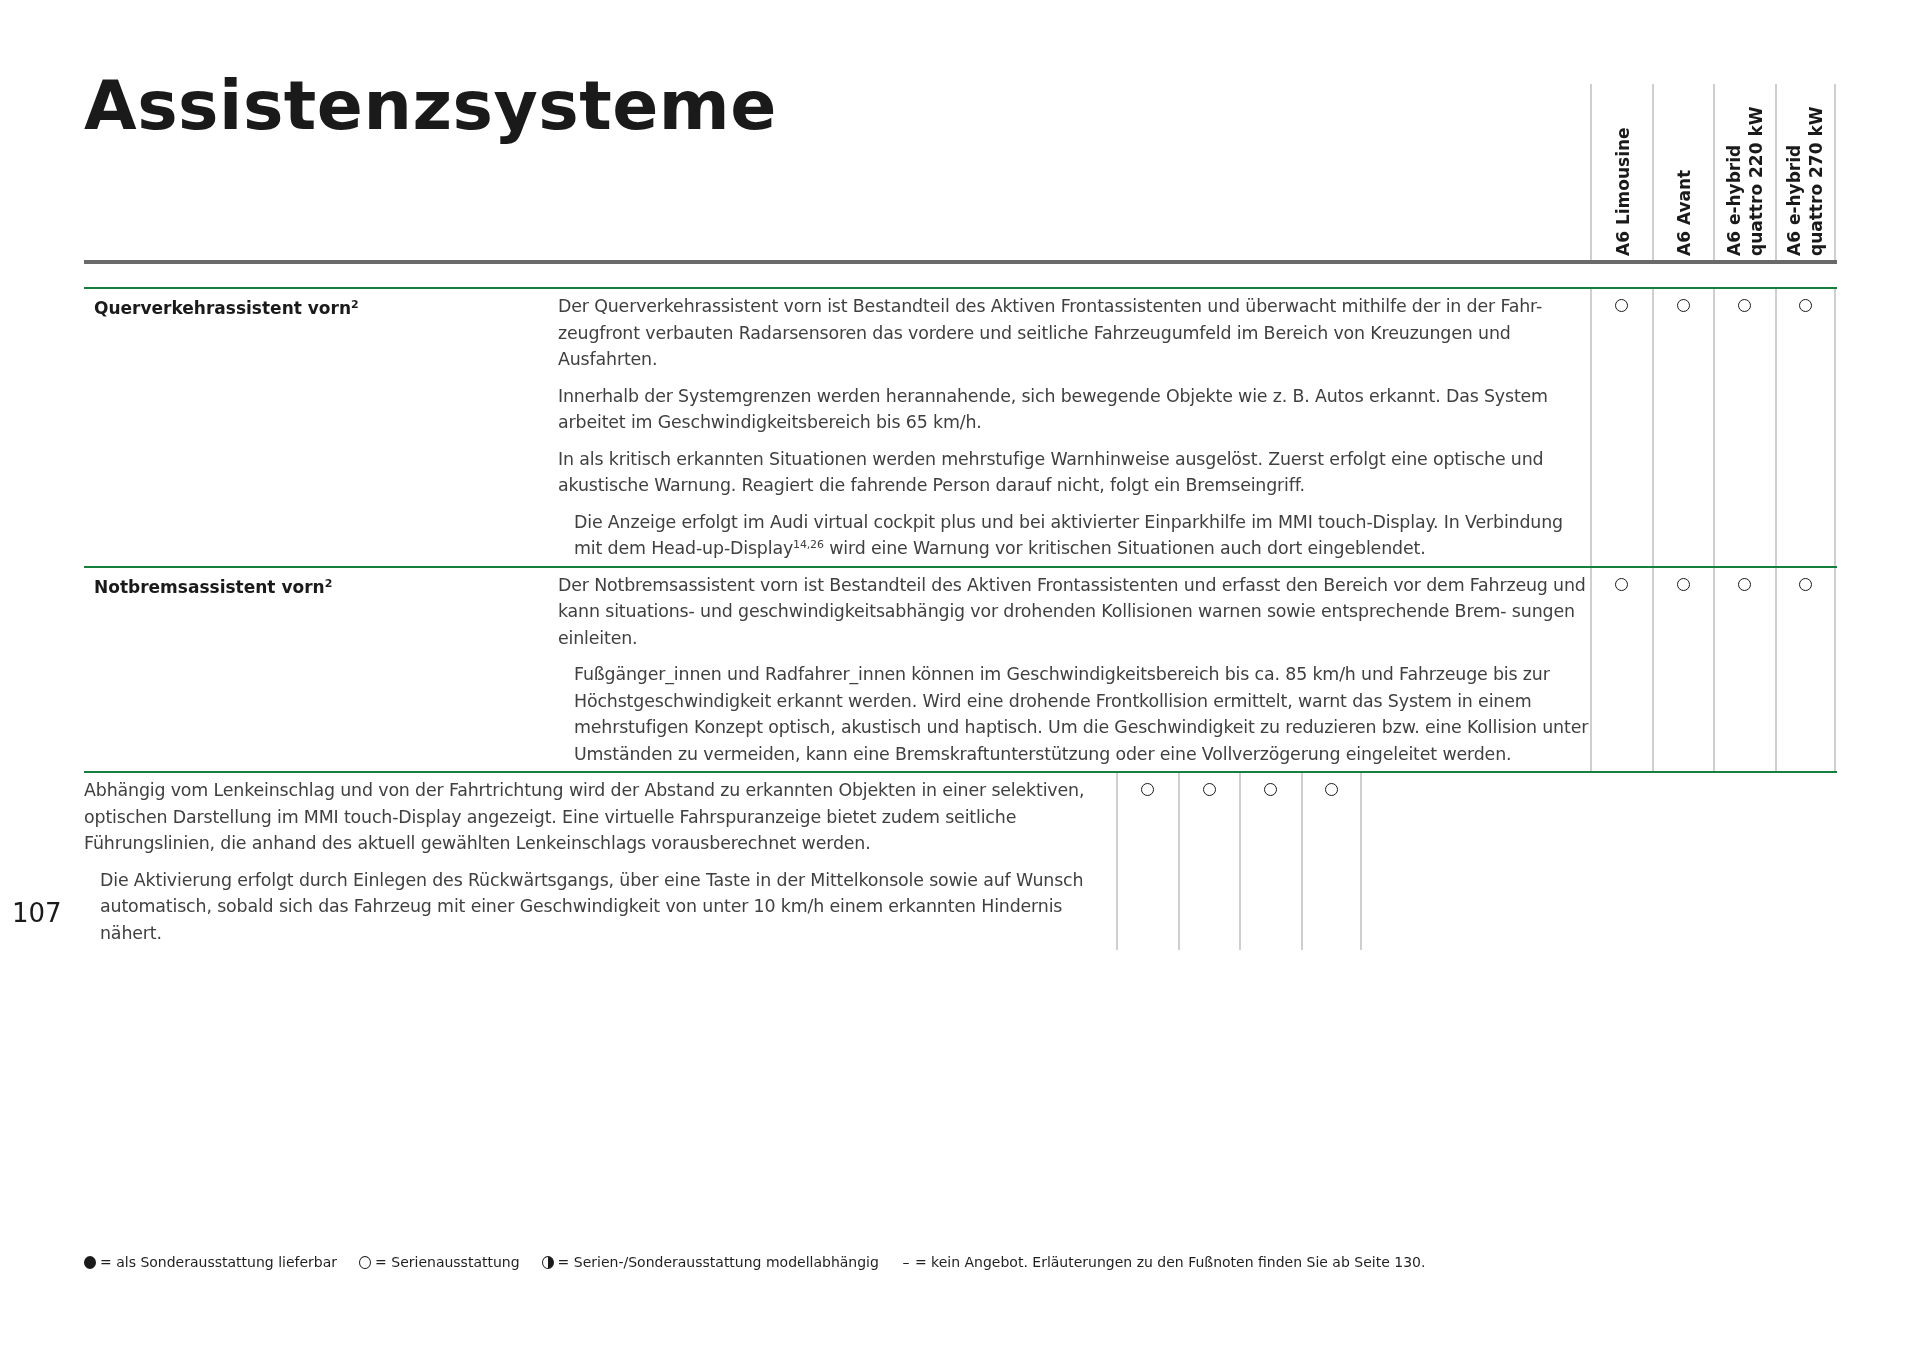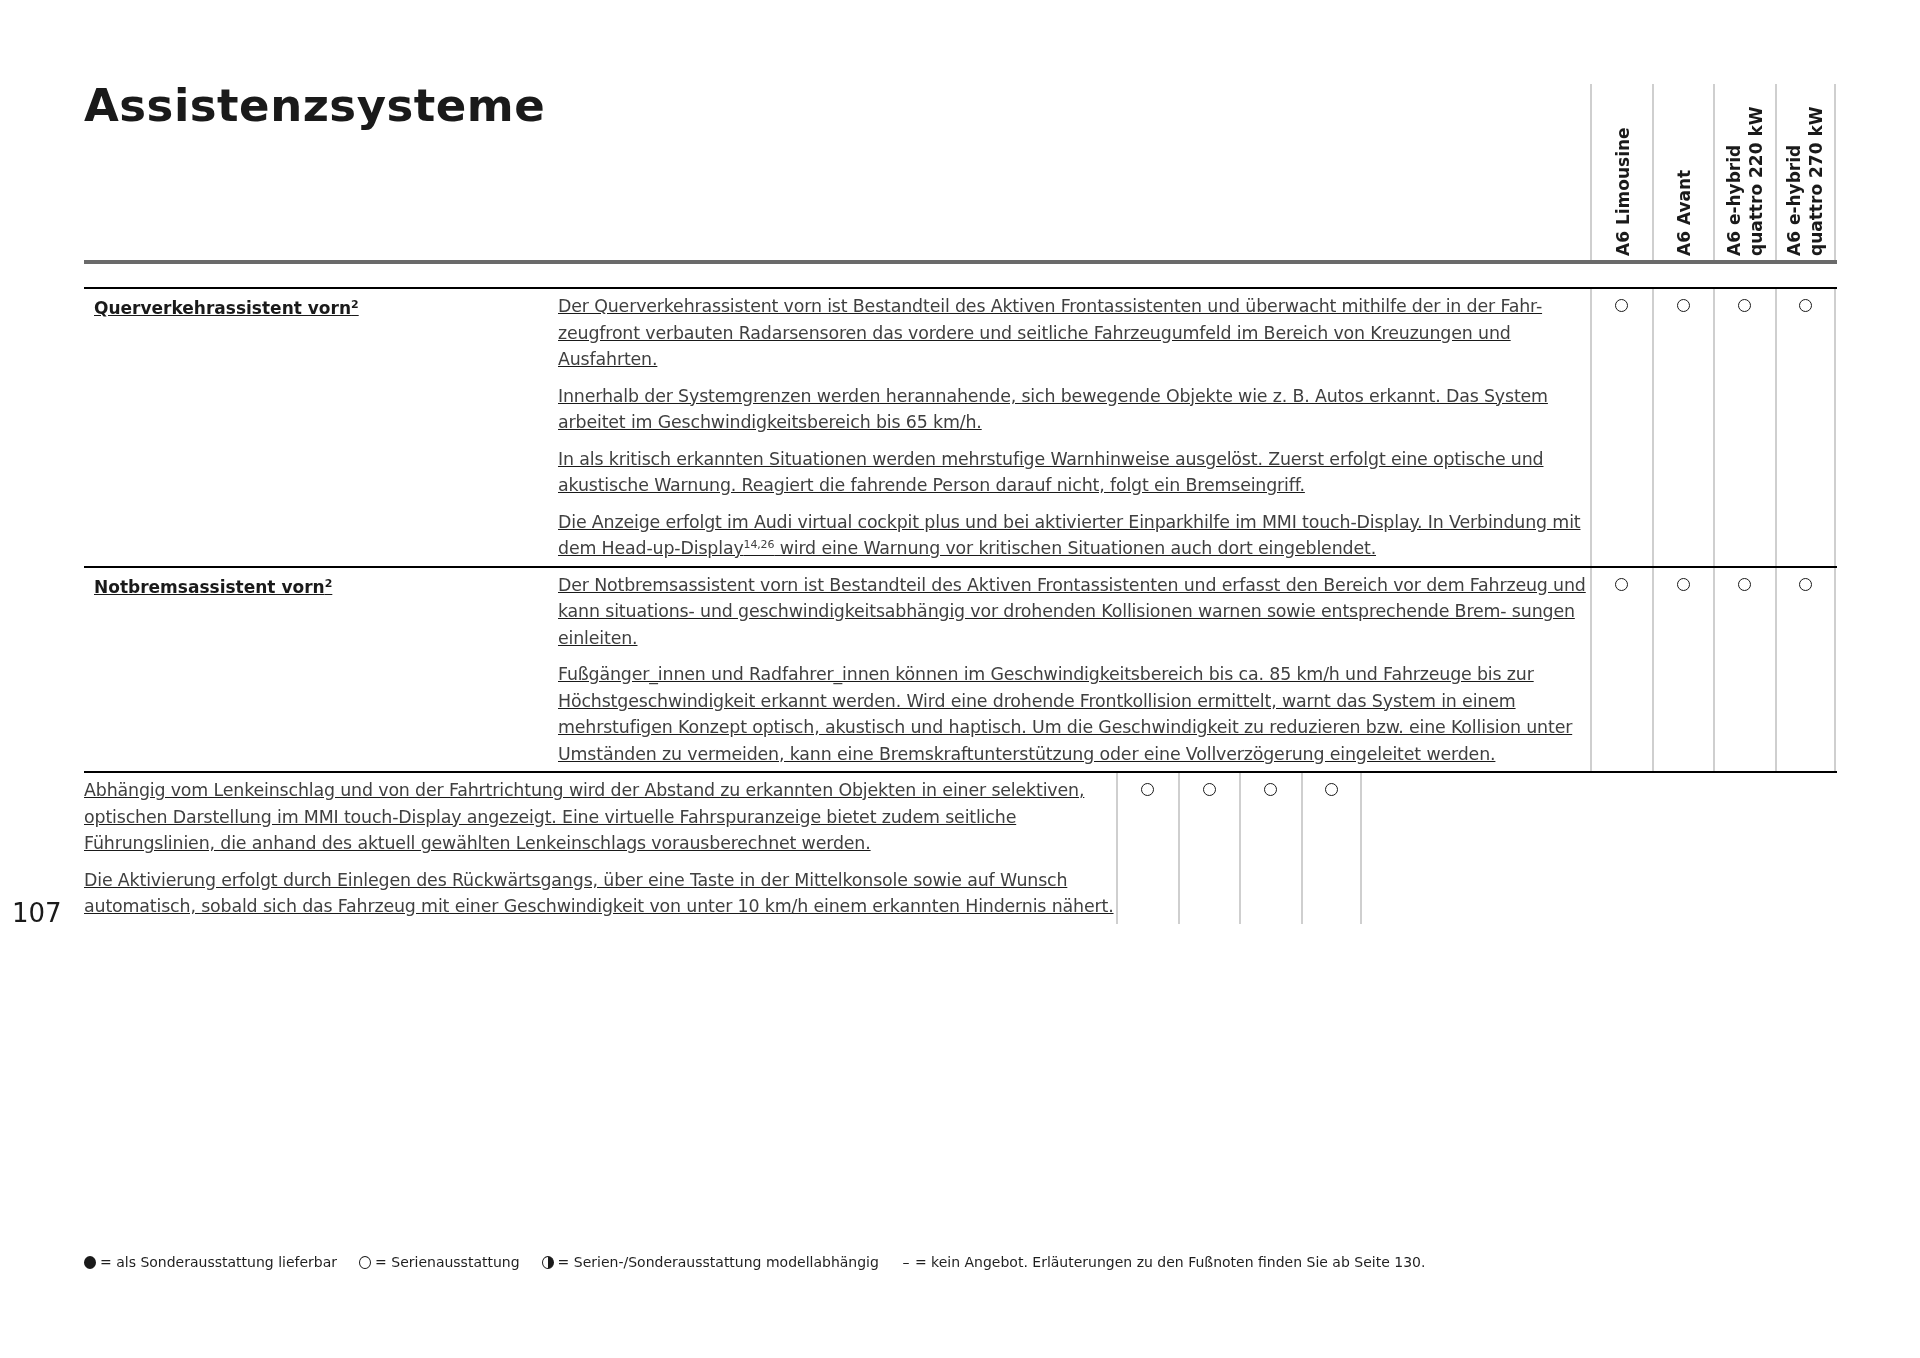--- a/index.html
+++ b/index.html
@@ -4,21 +4,21 @@
 <style>
   html, body { margin: 0; padding: 0; background: #ffffff; }
   body {
     width: 1920px; height: 1358px; position: relative; overflow: hidden;
     font-family: "DejaVu Sans", "Liberation Sans", sans-serif;
     color: #1a1a1a;
   }
   .page-title {
     position: absolute; left: 84px; top: 66px;
     font-family: "DejaVu Sans", sans-serif;
-    font-weight: bold; font-size: 45px; letter-spacing: 0.5px;
+    font-weight: bold; font-size: 68px; letter-spacing: 0.5px;
     color: #1a1a1a; margin: 0; line-height: 80px;
   }
   .header-rule {
     position: absolute; left: 84px; top: 260px; width: 1753px; height: 4px;
     background: #6a6a6a;
   }
   .col-headers {
     position: absolute; left: 1590px; top: 84px; height: 176px; width: 247px;
     display: flex;
   }
@@ -36,36 +36,35 @@
     text-align: left;
   }
   .col-header .vtext.two { transform: translateX(22px) rotate(-90deg); }
   .col-header .vtext span { display: block; }
 
   .table {
     position: absolute; left: 84px; top: 287px; width: 1753px;
   }
   .row {
     position: relative; display: flex;
-    border-top: 2px solid #000000;
-    text-decoration: underline;
+    border-top: 2px solid #15803d;
   }
   .row .label {
     width: 474px; padding: 6px 0 0 10px; box-sizing: border-box;
     font-size: 17px; font-weight: bold; line-height: 26px; color: #1a1a1a;
   }
   .row .label sup, .desc sup { font-size: 11px; line-height: 0; vertical-align: 6px; font-weight: normal; }
   .row .label sup { font-weight: bold; }
   .row .desc {
     width: 1032px; padding: 4px 0 4px 0; box-sizing: border-box;
     font-size: 17.4px; line-height: 26.5px; color: #404040;
     letter-spacing: -0.15px;
   }
   .desc p { margin: 0 0 10px 0; }
-  .desc p:last-child { margin-bottom: 0; }
+  .desc p:last-child { margin-bottom: 0; margin-left: 16px; }
   .row .marks { display: flex; width: 247px; }
   .mark-cell {
     width: 61.5px; border-left: 2px solid #cfcfcf; box-sizing: border-box;
     display: flex; justify-content: center; padding-top: 10px;
   }
   .mark-cell:last-child { border-right: 2px solid #cfcfcf; }
   .circle-open {
     width: 13px; height: 13px; border: 1.6px solid #1a1a1a; border-radius: 50%;
     box-sizing: border-box;
   }

